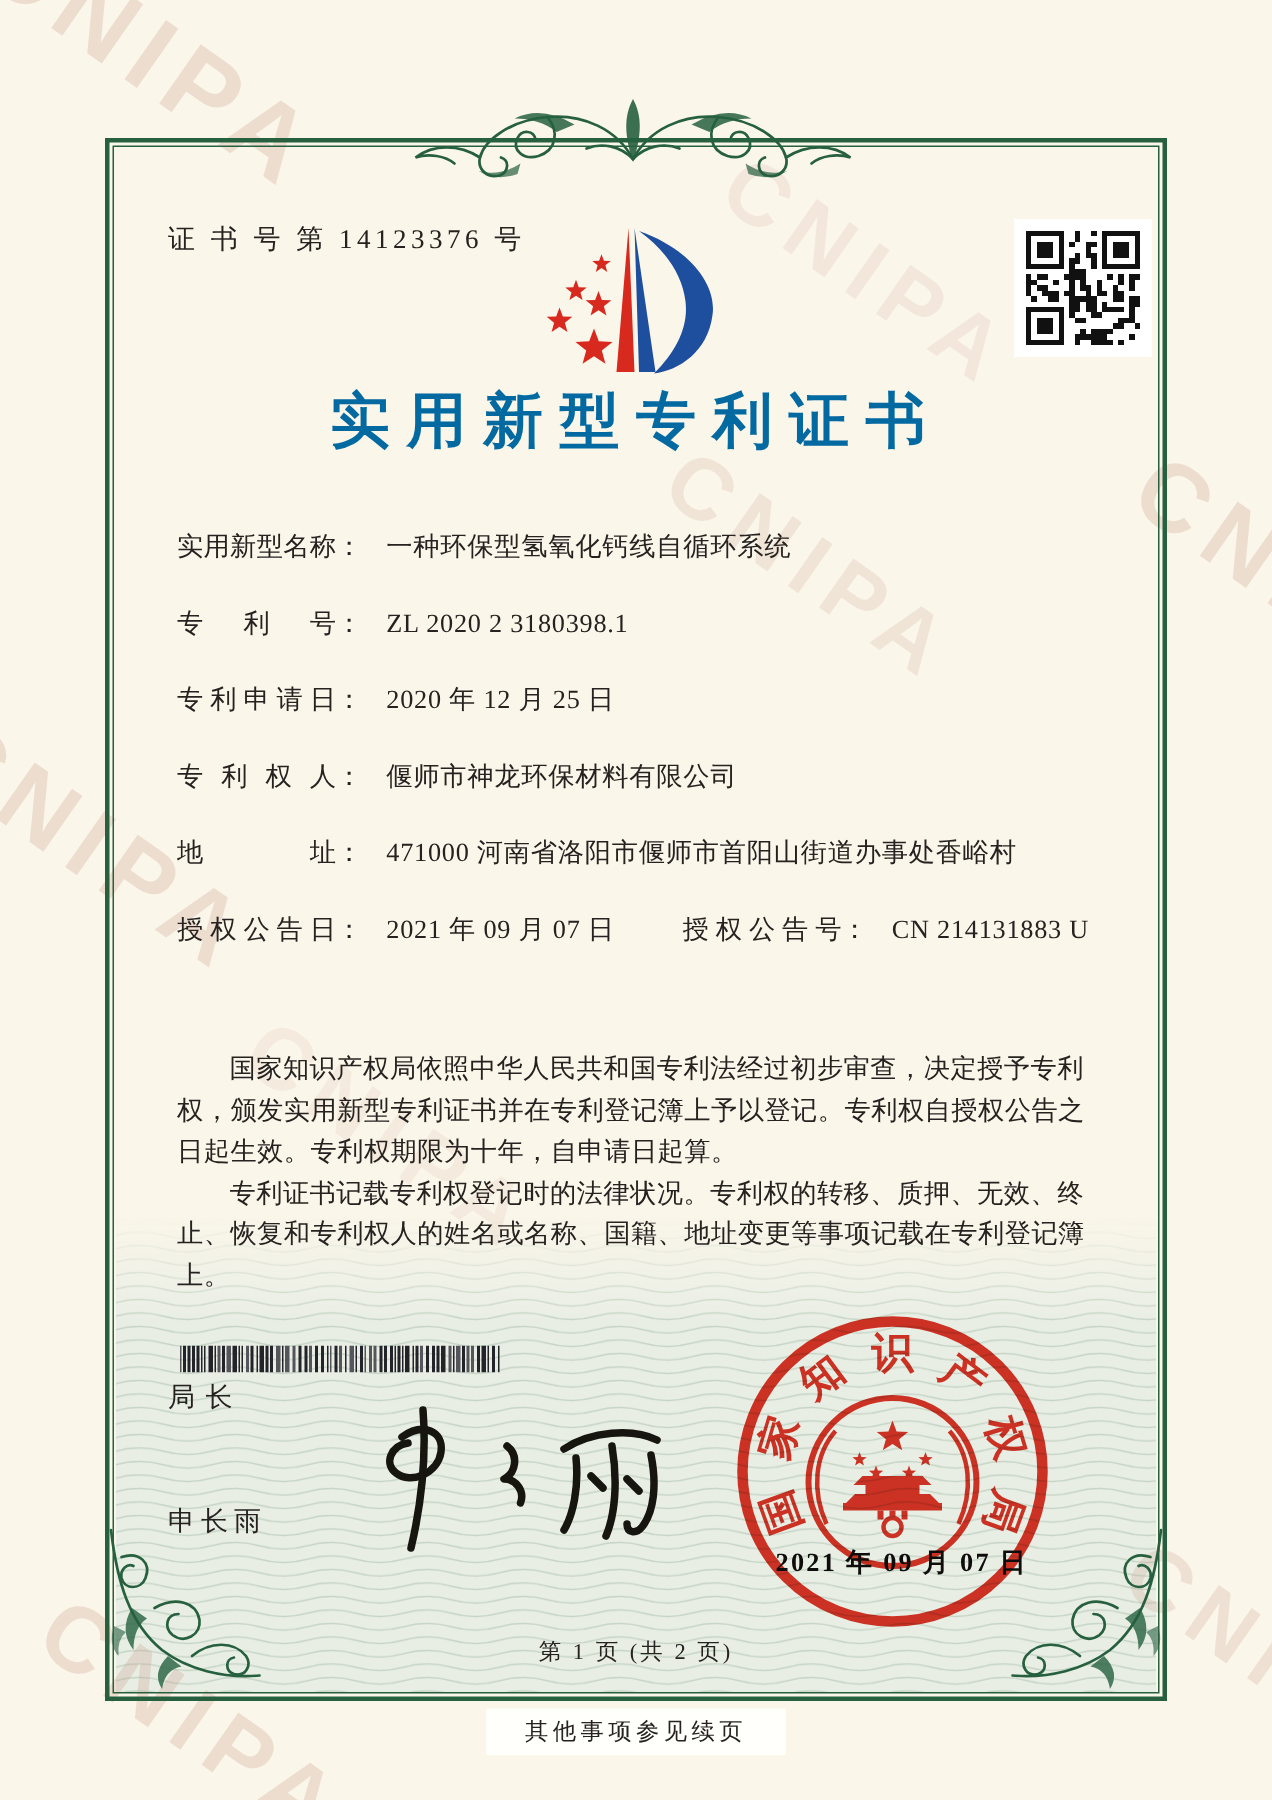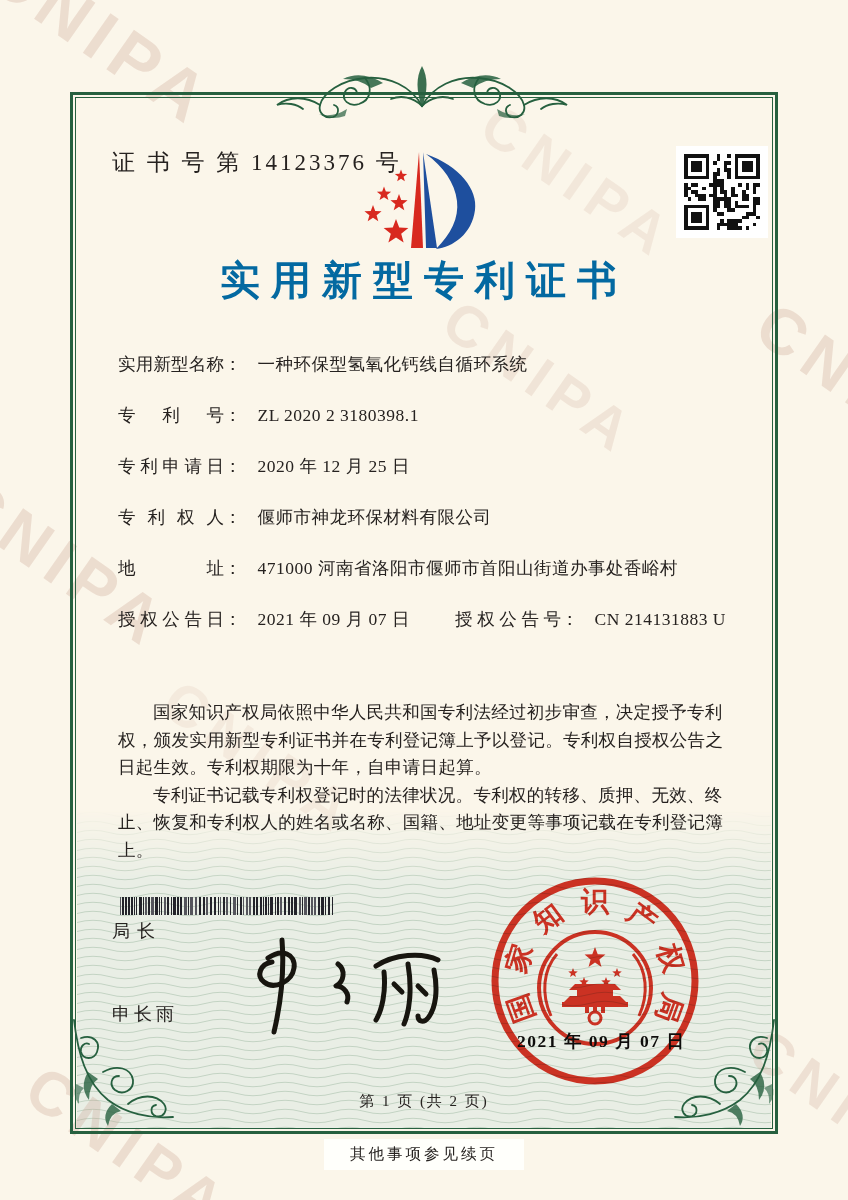--- a/index.html
+++ b/index.html
@@ -22,21 +22,21 @@
   .frame .inner{position:absolute;inset:2px;border:1px solid var(--green)}
   .ornament-top{position:absolute;left:261px;top:62px;z-index:4}
   .ornament-corner{position:absolute;z-index:4}
   .oc-left{left:68px;top:1014px}
   .oc-right{left:670px;top:1014px;transform:scaleX(-1)}
   
   .wm{position:absolute;z-index:2;font-family:"Liberation Sans","DejaVu Sans",sans-serif;
       font-weight:bold;font-size:58px;letter-spacing:9px;color:var(--wm);
       opacity:.28;transform:rotate(35deg);white-space:nowrap;pointer-events:none}
   
-  .cert-no{position:absolute;left:112px;top:147px;z-index:5;font-size:23px;letter-spacing:3px}
+  .cert-no{position:absolute;left:112px;top:147px;z-index:5;font-size:18px;letter-spacing:3px}
   .logo{position:absolute;left:356px;top:144px;z-index:5}
   .qr{position:absolute;left:676px;top:146px;width:92px;height:92px;background:#fff;
       z-index:5;display:flex;align-items:center;justify-content:center}
   .title{position:absolute;left:76px;top:253px;width:696px;z-index:5;text-align:center;
          font-size:40px;font-weight:bold;letter-spacing:11px;color:#0369a1}
   
   .fields{position:absolute;left:118px;top:352px;width:618px;z-index:5;font-size:17.5px}
   .frow{position:relative;line-height:25px;margin-bottom:26px;white-space:nowrap}
   .flabel{display:inline-block;width:106px;text-align:justify;text-align-last:justify;vertical-align:top}
   .fcolon{display:inline-block;vertical-align:top}

